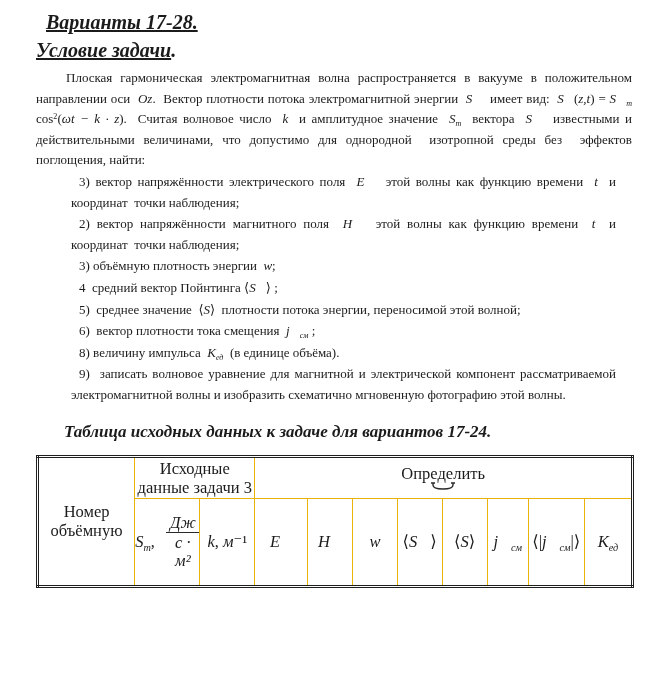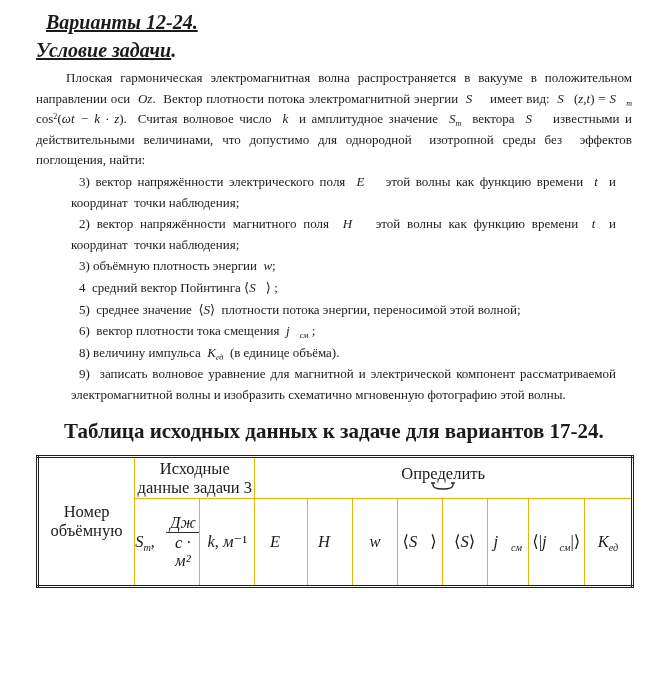--- a/index.html
+++ b/index.html
@@ -17,22 +17,22 @@
     text-align:left;font-size:20px;line-height:24px;
     font-weight:bold;font-style:italic;margin:4px 0 6px 0;
   }
   .h2 .u{text-decoration:underline;}
   .bodytext{
     font-size:13px;line-height:20.6px;text-align:justify;margin:0;
   }
   .intro{text-indent:30px;}
   .item{padding-left:19px;text-indent:8px;margin:1px 16px;}
   .caption{
-    font-size:21px;font-weight:bold;margin:15px 0 0 0;
-    text-indent:28px;line-height:21px;
+    font-size:17px;font-weight:bold;margin:15px 0 0 0;
+    text-indent:28px;line-height:21px;font-style:italic;
   }
   .it{font-style:italic;}
   .sb{font-size:0.62em;vertical-align:-0.35em;line-height:0;font-style:italic;}
   .sp{font-size:0.62em;vertical-align:0.5em;line-height:0;}
   table.datatable{
     border-collapse:collapse;table-layout:fixed;width:598px;
     margin-top:13px;border:3px double #1f1f1f;
   }
   table.datatable td{
     border:1px solid #eab308;text-align:center;vertical-align:middle;
@@ -46,21 +46,21 @@
   .smwrap{display:inline-flex;align-items:center;gap:11px;}
   .frac{display:inline-block;text-align:center;line-height:1.05;}
   .frac .num{display:block;padding:0 4px 1px 4px;border-bottom:1px solid #2a2a2a;font-style:italic;}
   .frac .den{display:block;padding-top:1px;font-style:italic;}
 </style>
 </head>
 <body>
 
 <div class="page">
 
-  <div class="h1">Варианты 12-24.</div>
+  <div class="h1">Варианты 17-28.</div>
 
   <div class="h2"><span class="u">Условие задачи</span><span>.</span></div>
 
   <p class="bodytext intro"><span>Плоская гармоническая электромагнитная волна распространяется в вакууме в положительном направлении оси &nbsp;</span><span class="it">Oz</span><span>.&nbsp; Вектор плотности потока электромагнитной энергии &nbsp;</span><span class="it">S⃗</span><span>&nbsp; имеет вид: &nbsp;</span><span class="it">S⃗</span><span>(</span><span class="it">z,t</span><span>) = </span><span class="it">S⃗</span><span class="it sb">m</span><span> cos</span><span class="sp">2</span><span>(</span><span class="it">ωt − k · z</span><span>).&nbsp; Считая волновое число &nbsp;</span><span class="it">k</span><span>&nbsp; и амплитудное значение &nbsp;</span><span class="it">S</span><span class="it sb">m</span><span>&nbsp; вектора &nbsp;</span><span class="it">S⃗</span><span>&nbsp; известными и действительными величинами, что допустимо для однородной &nbsp;изотропной среды без &nbsp;эффектов поглощения, найти:</span></p>
 
   <p class="bodytext item"><span>3) вектор напряжённости электрического поля &nbsp;</span><span class="it">E⃗</span><span>&nbsp; этой волны как функцию времени &nbsp;</span><span class="it">t</span><span>&nbsp; и координат&nbsp; точки наблюдения;</span></p>
   <p class="bodytext item"><span>2) вектор напряжённости магнитного поля &nbsp;</span><span class="it">H⃗</span><span>&nbsp; этой волны как функцию времени &nbsp;</span><span class="it">t</span><span>&nbsp; и координат&nbsp; точки наблюдения;</span></p>
   <p class="bodytext item"><span>3) объёмную плотность энергии &nbsp;</span><span class="it">w</span><span>;</span></p>
   <p class="bodytext item"><span>4&nbsp; средний вектор Пойнтинга </span><span>⟨</span><span class="it">S⃗</span><span>⟩</span><span> ;</span></p>
   <p class="bodytext item"><span>5)&nbsp; среднее значение &nbsp;⟨</span><span class="it">S</span><span>⟩&nbsp; плотности потока энергии, переносимой этой волной;</span></p>

